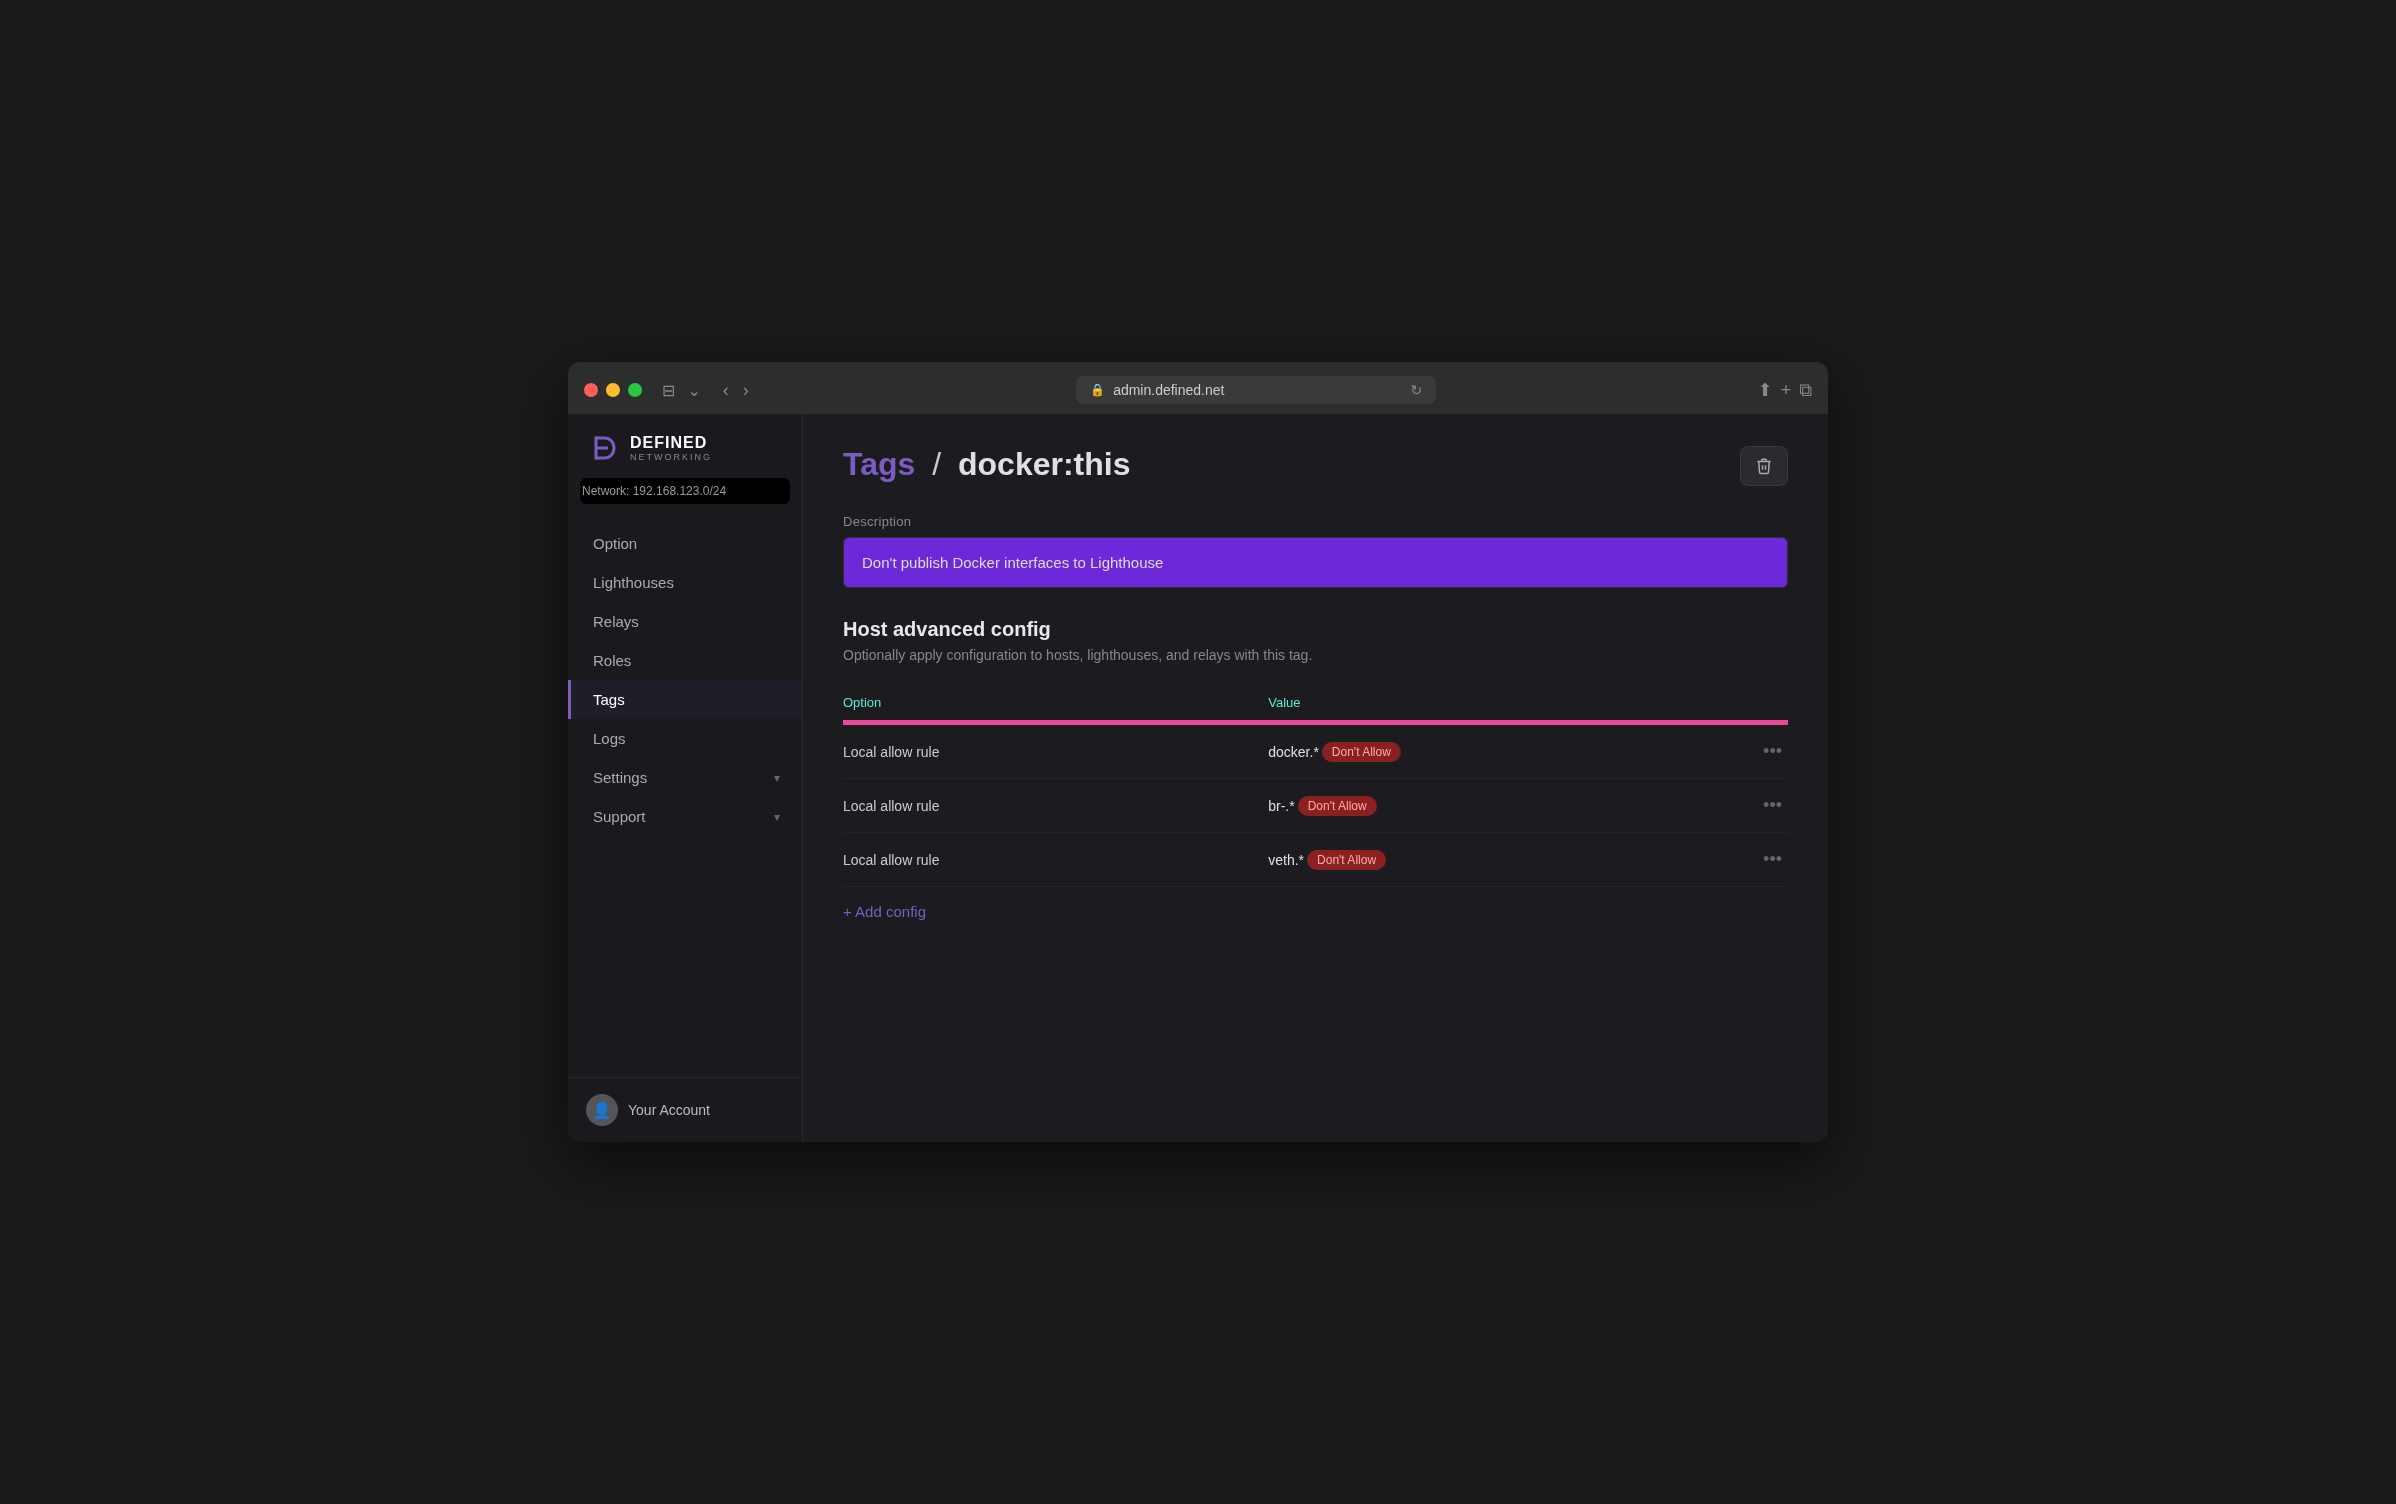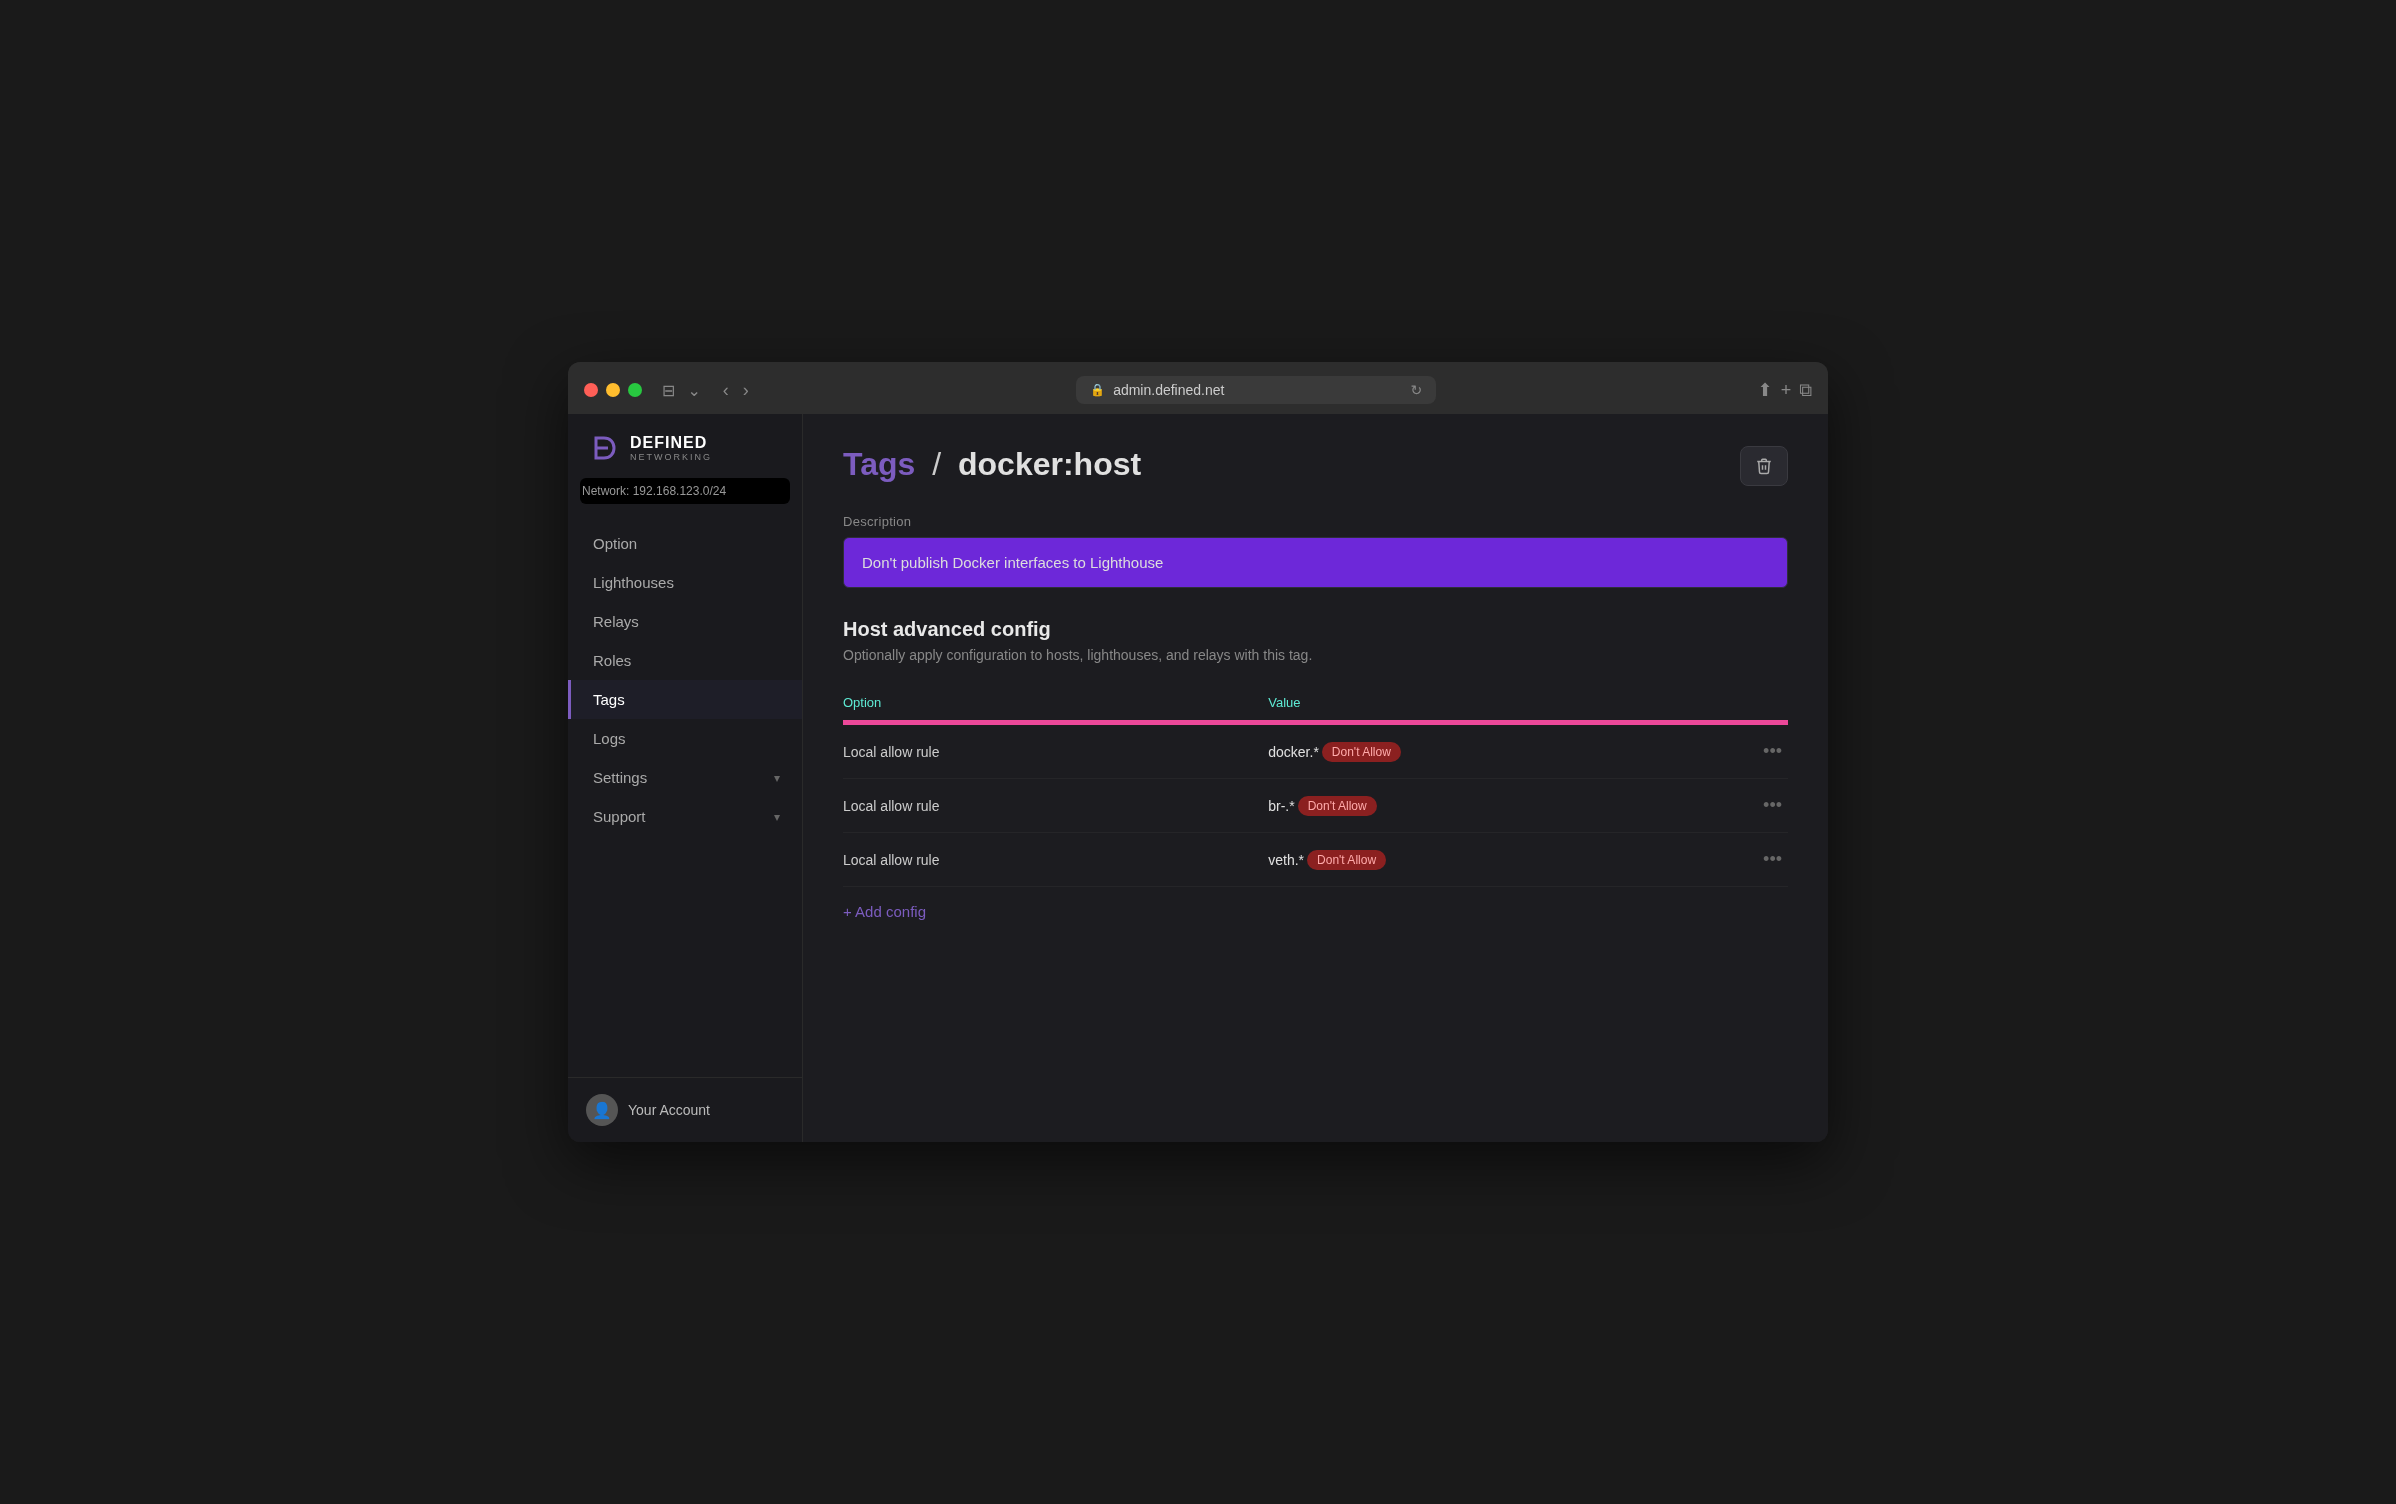--- a/index.html
+++ b/index.html
@@ -400,21 +400,21 @@
         </div>
         <span class="account-label">Your Account</span>
       </div>
     </div>
 
     <div class="main-content">
       <div class="page-header">
         <h1 class="page-title">
           <span class="page-title-tag">Tags</span>
           <span class="page-title-sep"> / </span>
-          <span class="page-title-name">docker:host</span>
+          <span class="page-title-name">docker:this</span>
         </h1>
         <button class="delete-btn">
           <svg width="18" height="18" viewBox="0 0 24 24" fill="none" stroke="currentColor" stroke-width="2">
             <polyline points="3 6 5 6 21 6"></polyline>
             <path d="M19 6l-1 14a2 2 0 01-2 2H8a2 2 0 01-2-2L5 6"></path>
             <path d="M10 11v6M14 11v6"></path>
             <path d="M9 6V4a1 1 0 011-1h4a1 1 0 011 1v2"></path>
           </svg>
         </button>
       </div>

